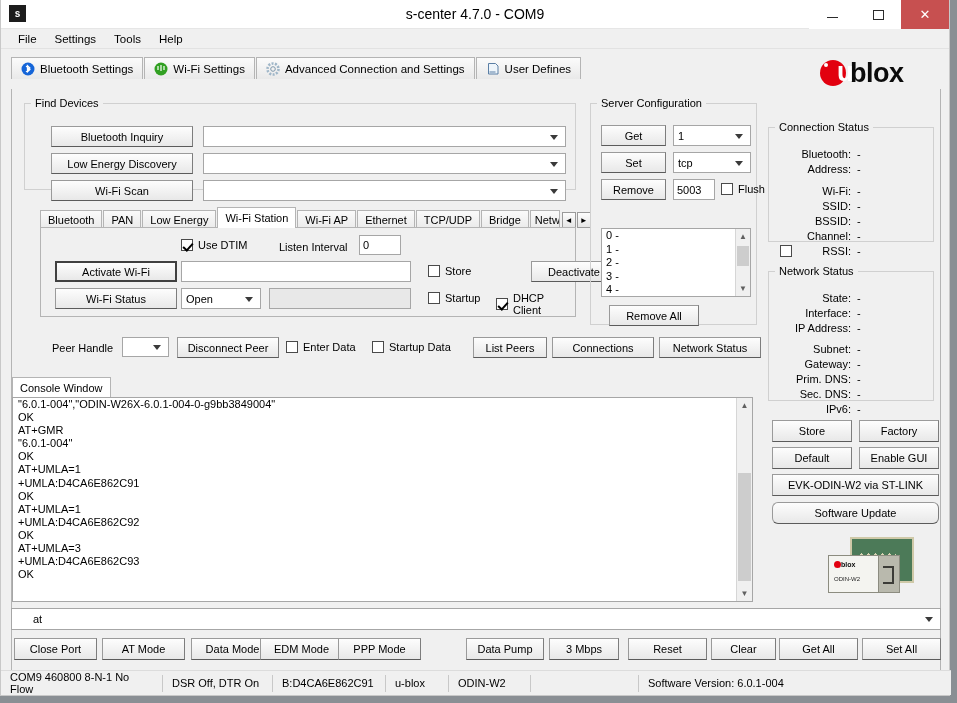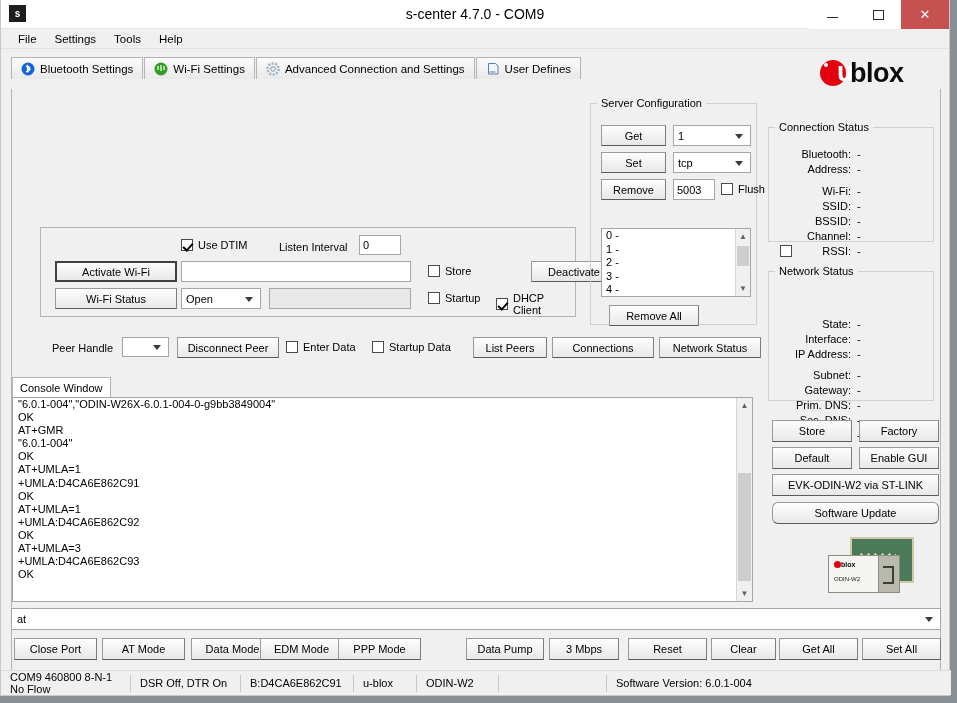--- a/index.html
+++ b/index.html
@@ -266,21 +266,21 @@
   .chipr .u2 {
     position:absolute; left:4px; top:10px; width:11px; height:18px;
     border:2px solid #3c3c38; border-left:none;
   }
 
   
   .cmdline {
     position: absolute; left: 10px; top: 608px;
     width: 930px; height: 22px;
     background: #ffffff; border: 1px solid #a6a6a6;
-    display: flex; align-items: center; padding-left: 5px;
+    display: flex; align-items: center; padding-left: 21px;
     font-size: 11px;
   }
   .cmdline:after {
     content: "";
     position: absolute; right: 7px; top: 50%; margin-top: -2px;
     width: 0; height: 0;
     border-left: 4px solid transparent; border-right: 4px solid transparent;
     border-top: 5px solid #3a3a3a;
   }
   .bottombtns { position: absolute; left: 10px; top: 638px; width: 930px; height: 24px; }
@@ -364,21 +364,46 @@
   </div>
 
   <div class="logo">
     <div class="dot"></div>
     <div class="u">u</div>
     <div class="blox">blox</div>
   </div>
 
   <div class="content">
 
-
+    <fieldset class="gb" style="left:12px; top:8px; width:552px; height:93px;">
+      <legend>Find Devices</legend>
+
+      <div class="btn" style="position:absolute; left:26px; top:17px; width:142px; height:21px;">Bluetooth Inquiry</div>
+      <div class="combo" style="position:absolute; left:178px; top:17px; width:363px; height:21px;"></div>
+
+      <div class="btn" style="position:absolute; left:26px; top:44px; width:142px; height:21px;">Low Energy Discovery</div>
+      <div class="combo" style="position:absolute; left:178px; top:44px; width:363px; height:21px;"></div>
+
+      <div class="btn" style="position:absolute; left:26px; top:71px; width:142px; height:21px;">Wi-Fi Scan</div>
+      <div class="combo" style="position:absolute; left:178px; top:71px; width:363px; height:21px;"></div>
+    </fieldset>
+
+    <div class="subtabs" style="left:28px; top:118px;">
+      <div class="stab">Bluetooth</div>
+      <div class="stab">PAN</div>
+      <div class="stab">Low Energy</div>
+      <div class="stab active">Wi-Fi Station</div>
+      <div class="stab">Wi-Fi AP</div>
+      <div class="stab">Ethernet</div>
+      <div class="stab">TCP/UDP</div>
+      <div class="stab">Bridge</div>
+      <div class="stab" style="width:30px; overflow:hidden; padding:0 4px;">Netw</div>
+      <div class="spin">◄</div>
+      <div class="spin">►</div>
+    </div>
 
     <div style="position:absolute; left:28px; top:138px; width:536px; height:90px; background:#f0f0f0; border:1px solid #b4b4b4;">
 
       <div class="chk" style="position:absolute; left:140px; top:11px;">
         <span class="box on"></span>
         <span>Use DTIM</span>
       </div>
       <div class="lbl" style="position:absolute; left:238px; top:13px;">Listen Interval</div>
       <div class="txt" style="position:absolute; left:318px; top:7px; width:42px; height:20px;">0</div>
 
@@ -481,21 +506,21 @@
         <div class="srow">
           <span class="box" style="position:absolute; left:7px; margin-top:1px;"></span>
           <span class="k">RSSI:</span>
           <span class="v">-</span>
         </div>
       </div>
     </fieldset>
 
     <fieldset class="gb" style="left:756px; top:176px; width:166px; height:136px;">
       <legend>Network Status</legend>
-      <div style="position:absolute; left:4px; top:14px; width:158px;margin-top:26px;">
+      <div style="position:absolute; left:4px; top:14px; width:158px;">
         <div class="srow">
           <span class="k">State:</span>
           <span class="v">-</span>
         </div>
         <div class="srow">
           <span class="k">Interface:</span>
           <span class="v">-</span>
         </div>
         <div class="srow">
           <span class="k">IP Address:</span>
@@ -585,21 +610,21 @@
 
     <div class="btn" style="position:absolute; left:455px; top:0; width:78px; height:22px;">Data Pump</div>
     <div class="btn" style="position:absolute; left:538px; top:0; width:70px; height:22px;">3 Mbps</div>
     <div class="btn" style="position:absolute; left:617px; top:0; width:79px; height:22px;">Reset</div>
     <div class="btn" style="position:absolute; left:700px; top:0; width:65px; height:22px;">Clear</div>
     <div class="btn" style="position:absolute; left:768px; top:0; width:79px; height:22px;">Get All</div>
     <div class="btn" style="position:absolute; left:851px; top:0; width:79px; height:22px;">Set All</div>
   </div>
 
   <div class="statusbar">
-    <div class="cell" style="width:130px;">COM9 460800 8-N-1 No Flow</div>
+    <div class="cell" style="width:162px;">COM9 460800 8-N-1 No Flow</div>
     <div class="cell" style="width:110px;">DSR Off, DTR On</div>
     <div class="cell" style="width:113px;">B:D4CA6E862C91</div>
     <div class="cell" style="width:63px;">u-blox</div>
     <div class="cell" style="width:82px;">ODIN-W2</div>
     <div class="cell" style="width:108px;"></div>
     <div class="cell last">Software Version: 6.0.1-004</div>
   </div>
 
 </div>
 

